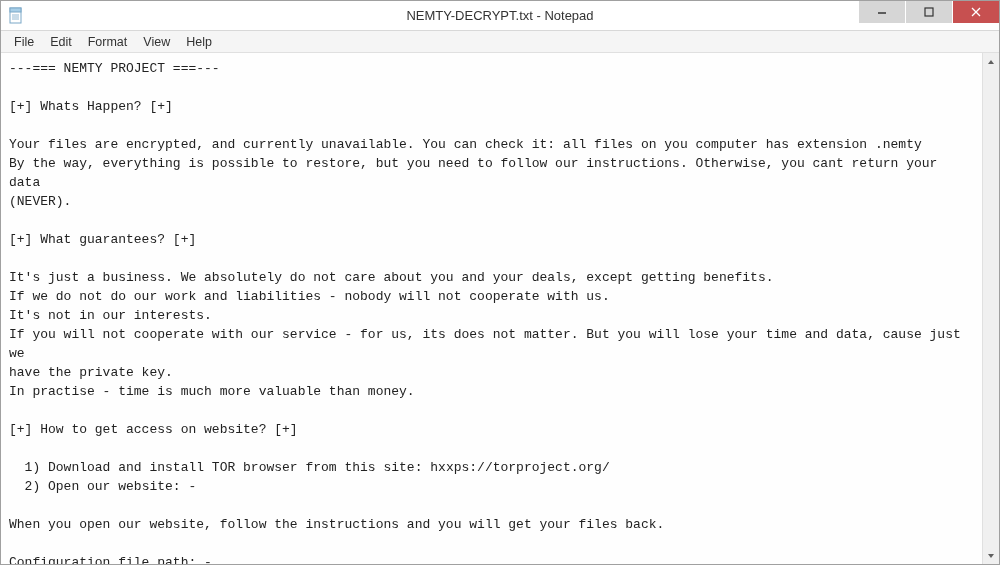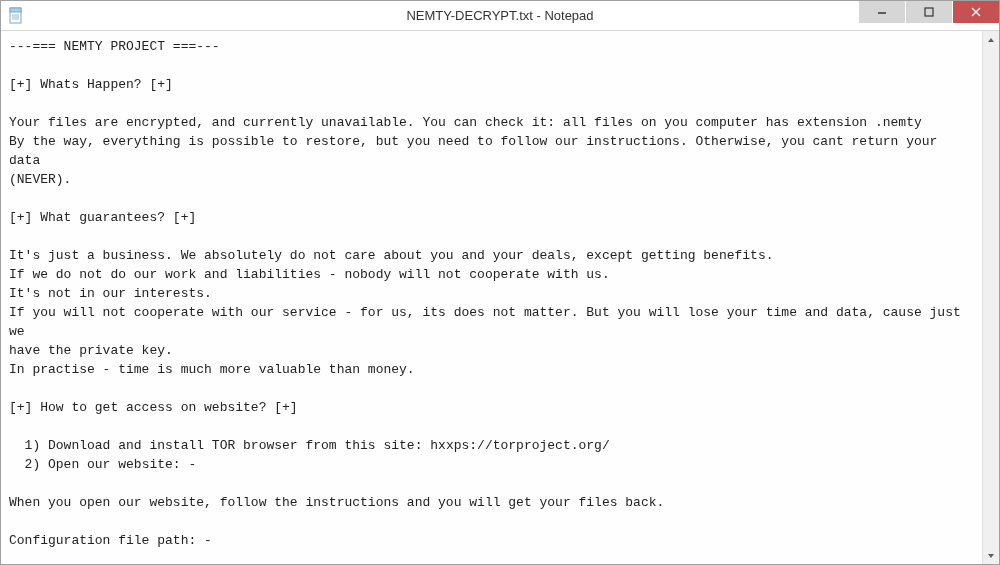--- a/index.html
+++ b/index.html
@@ -133,20 +133,27 @@
       </div>
       <div class="win-btn close">
         <svg width="10" height="10">
             <line x1="1" y1="1" x2="9" y2="9" stroke="#fff" stroke-width="1.3"></line>
             <line x1="9" y1="1" x2="1" y2="9" stroke="#fff" stroke-width="1.3"></line>
           </svg>
       </div>
     </div>
   </div>
 
+  <div class="menubar">
+    <span class="menu-item">File</span>
+    <span class="menu-item">Edit</span>
+    <span class="menu-item">Format</span>
+    <span class="menu-item">View</span>
+    <span class="menu-item">Help</span>
+  </div>
 
   <div class="editor-wrap">
     <pre class="editor">---=== NEMTY PROJECT ===---
 
 [+] Whats Happen? [+]
 
 Your files are encrypted, and currently unavailable. You can check it: all files on you computer has extension .nemty
 By the way, everything is possible to restore, but you need to follow our instructions. Otherwise, you cant return your data
 (NEVER).
 

